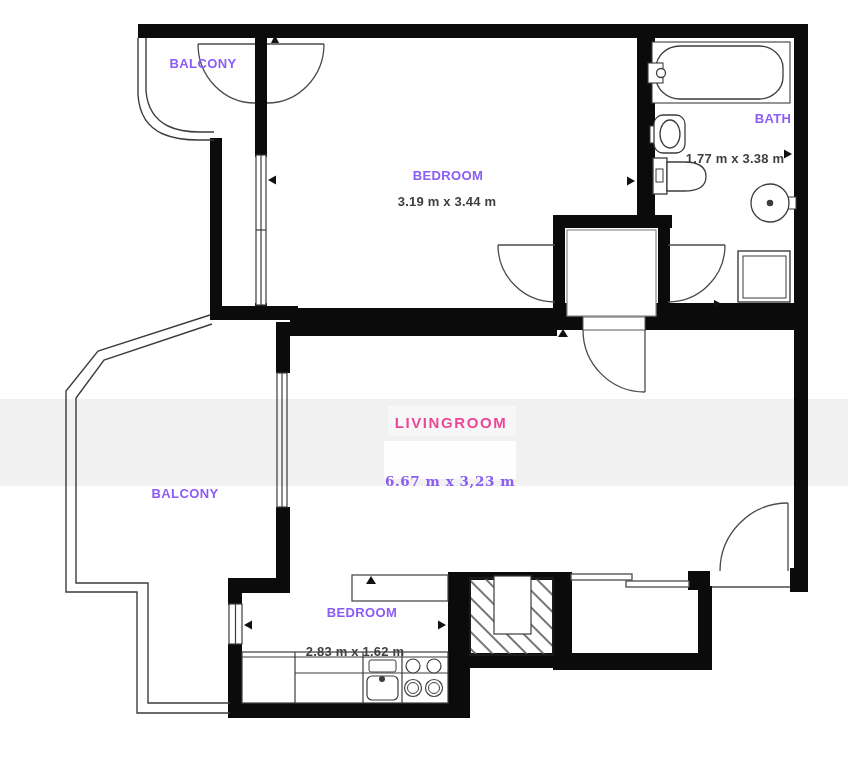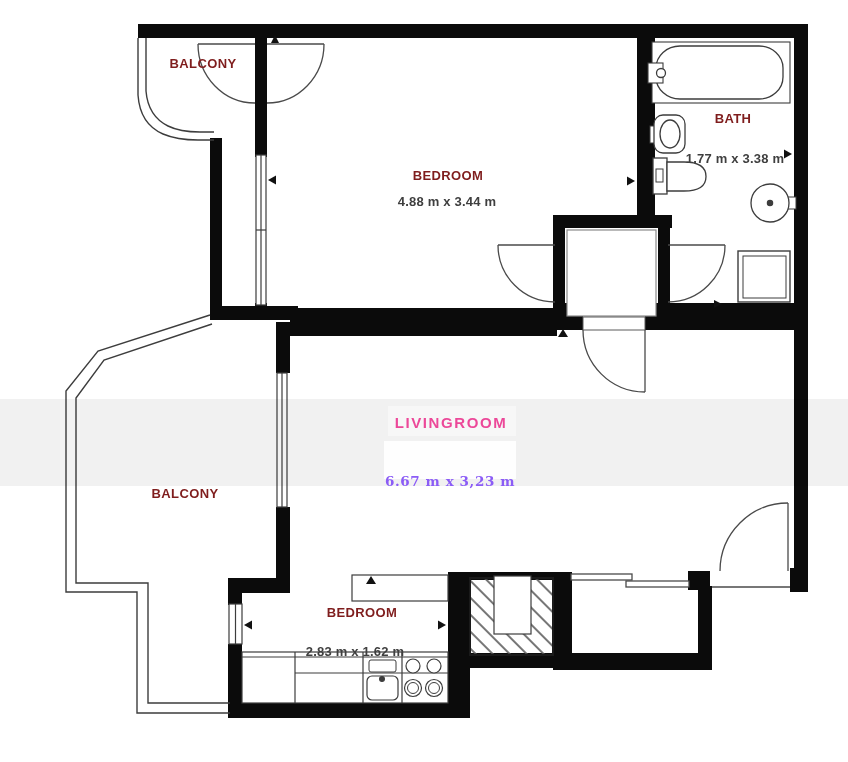--- a/index.html
+++ b/index.html
@@ -3,21 +3,21 @@
 <meta charset="utf-8">
 <style>
   html,body{margin:0;padding:0;background:#ffffff;}
   #stage{
     position:relative;width:848px;height:762px;background:#ffffff;overflow:hidden;
     font-family:"Liberation Sans", sans-serif;
   }
   #plan-svg{position:absolute;left:0;top:0;}
   .room-label{
     position:absolute;transform:translateX(-50%);
-    color:#7f1d1d;font-weight:bold;font-size:13px;letter-spacing:0.4px;
+    color:#8b5cf6;font-weight:bold;font-size:13px;letter-spacing:0.4px;
     white-space:nowrap;z-index:5;text-align:center;
   }
   .room-dims{
     position:absolute;transform:translateX(-50%);
     color:#3f3f3f;font-weight:bold;font-size:13px;letter-spacing:0.2px;
     white-space:nowrap;z-index:5;text-align:right;margin-top:22px;
   }
   .label-livingroom{font-size:15px;letter-spacing:1.6px;color:#ec4899;}
   .dims-livingroom{
     font-family:"DejaVu Serif", serif;font-weight:bold;font-size:13.5px;
@@ -200,23 +200,23 @@
     <g>
       <rect x="0" y="399" width="848" height="87" fill="rgba(0,0,0,0.055)"></rect>
       <rect x="384" y="441" width="132" height="38" fill="#ffffff" opacity="0.9"></rect>
       <rect x="388" y="406" width="128" height="30" fill="#ffffff" opacity="0.45"></rect>
     </g>
   </svg>
 
   <div class="room-label" style="left:203px;top:56px">BALCONY</div>
 
   <div class="room-label" style="left:448px;top:168px">BEDROOM</div>
-  <div class="room-dims" style="left:447px;top:172px">4.88 m x 3.44 m</div>
-
-  <div class="room-label" style="left:733px;top:111px">BATH</div>
+  <div class="room-dims" style="left:447px;top:172px">3.19 m x 3.44 m</div>
+
+  <div class="room-label" style="left:773px;top:111px">BATH</div>
   <div class="room-dims" style="left:735px;top:129px">1.77 m x 3.38 m</div>
 
   <div class="room-label label-livingroom" style="left:451px;top:414px">LIVINGROOM</div>
   <div class="room-dims dims-livingroom" style="left:450px;top:451px">6.67 m x 3,23 m</div>
 
   <div class="room-label" style="left:185px;top:486px">BALCONY</div>
 
   <div class="room-label" style="left:362px;top:605px">BEDROOM</div>
   <div class="room-dims" style="left:355px;top:622px">2.83 m x 1.62 m</div>
 

